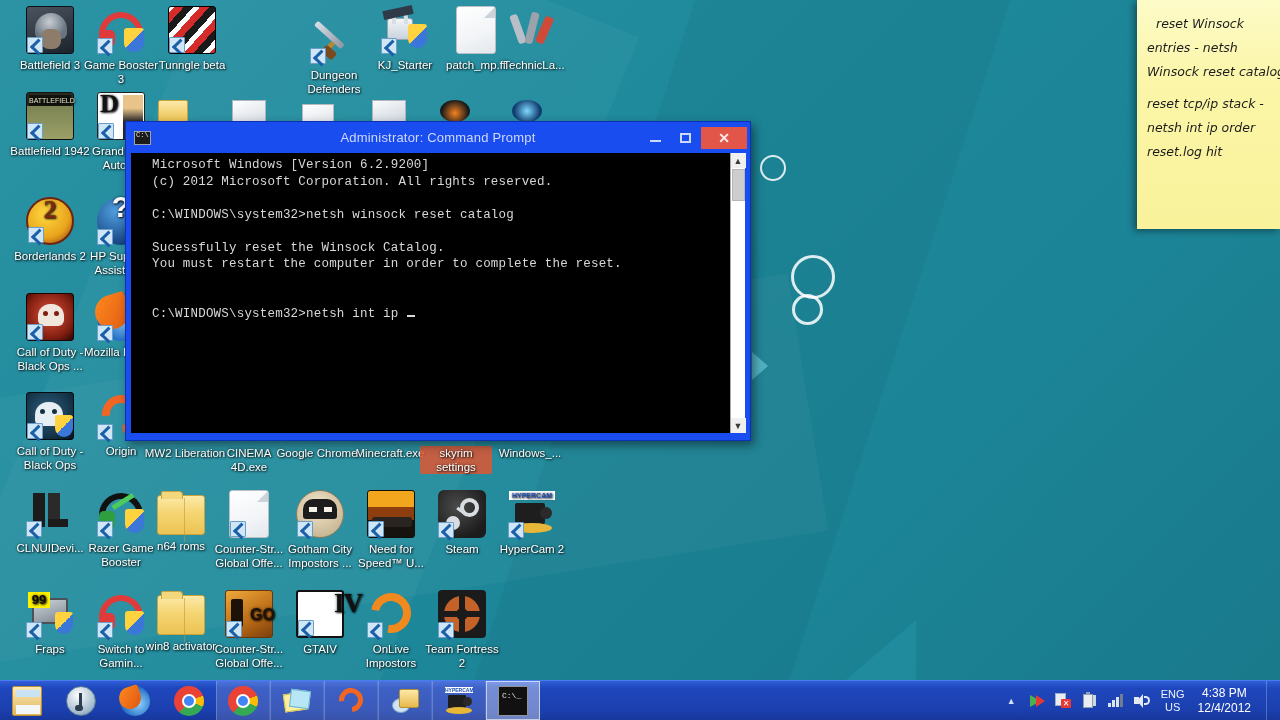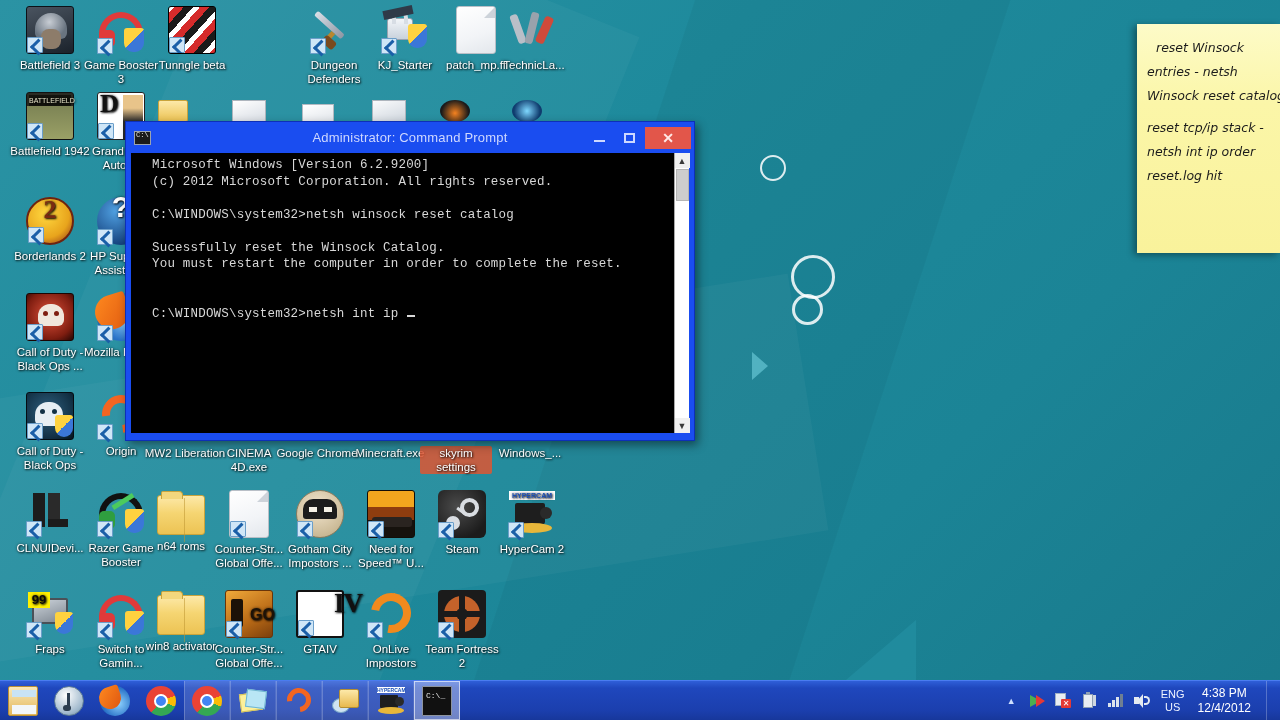--- a/index.html
+++ b/index.html
@@ -98,21 +98,21 @@
   }
   .g-doc::before {
     content: ""; position: absolute; right: 0; top: 0;
     border-width: 0 0 11px 11px; border-style: solid;
     border-color: transparent transparent #cdd3da transparent;
   }
 
   
   #cmd-window {
     position: absolute; left: 125px; top: 121px;
-    width: 570px; height: 320px;
+    width: 626px; height: 320px;
     background: #1a4df0;
     border: 1px solid #0d2fb8;
     box-shadow: 3px 4px 9px rgba(0,0,0,0.45);
     z-index: 40;
   }
   #cmd-titlebar {
     position: relative; height: 31px;
     background: #1a4df0;
     display: flex; align-items: center;
   }
@@ -193,37 +193,36 @@
     width: 143px; height: 229px;
     background: linear-gradient(180deg,#fdfbc8 0%,#fbf6a8 35%,#f9f29b 100%);
     box-shadow: -3px 2px 7px rgba(0,0,0,0.4);
     z-index: 30;
     padding: 12px 0 8px 10px;
     color: #1c1c1c;
     font-family: "DejaVu Sans", sans-serif;
     font-size: 12.5px;
     line-height: 24px;
     font-style: italic;
-    margin-top: 24px;
   }
   #sticky-note .note-block { margin-bottom: 8px; }
   #sticky-note .note-line { display: block; white-space: nowrap; }
   #sticky-note .indent { padding-left: 9px; }
 
   
   #taskbar {
     position: absolute; left: 0; right: 0; bottom: 0; height: 40px;
     background: linear-gradient(180deg,#2f5fd8 0%,#1f47bd 18%,#1b3fae 75%,#17379b 100%);
     border-top: 1px solid #4a7cf0;
     display: flex; align-items: stretch;
     z-index: 50;
   }
   #tb-items { display: flex; align-items: stretch; }
   .tb-item {
-    width: 46px; display: flex; align-items: center; justify-content: center;
+    width: 54px; display: flex; align-items: center; justify-content: center;
     position: relative;
   }
   .tb-item.running {
     background: rgba(255,255,255,0.14);
     border-left: 1px solid rgba(255,255,255,0.22);
     border-right: 1px solid rgba(255,255,255,0.10);
   }
   .tb-item.active {
     background: rgba(255,255,255,0.38);
     border: 1px solid rgba(255,255,255,0.6);
@@ -285,21 +284,21 @@
 
   <div class="dicon" style="left:150px;top:6px;">
     <span class="glyph" style="background:#1a1a1a;border:1px solid #000;overflow:hidden;">
       <span style="position:absolute;left:-16px;top:0;width:70px;height:70px;background:repeating-linear-gradient(-48deg,#d52b2b 0 7px,#ffffff 7px 12px,#1a1a1a 12px 19px);"></span>
       <span class="shortcut-arrow"></span>
     </span>
     <span class="label">Tunngle beta</span>
   </div>
 
 
-  <div class="dicon" style="left:292px;top:6px;">
+  <div class="dicon" style="left:292px;top:16px;">
     <span class="glyph">
       <span style="position:absolute;left:6px;top:4px;width:36px;height:6px;background:linear-gradient(90deg,#d9dee6,#8e97a4);transform:rotate(42deg);transform-origin:left;border-radius:2px;"></span>
       <span style="position:absolute;left:10px;top:30px;width:16px;height:5px;background:#b8872f;transform:rotate(-48deg);"></span>
       <span style="position:absolute;left:12px;top:32px;width:14px;height:9px;background:#7a4a1e;border-radius:3px;transform:rotate(42deg);"></span>
       <span class="shortcut-arrow"></span>
     </span>
     <span class="label">Dungeon Defenders</span>
   </div>
 
   <div class="dicon" style="left:363px;top:6px;">

